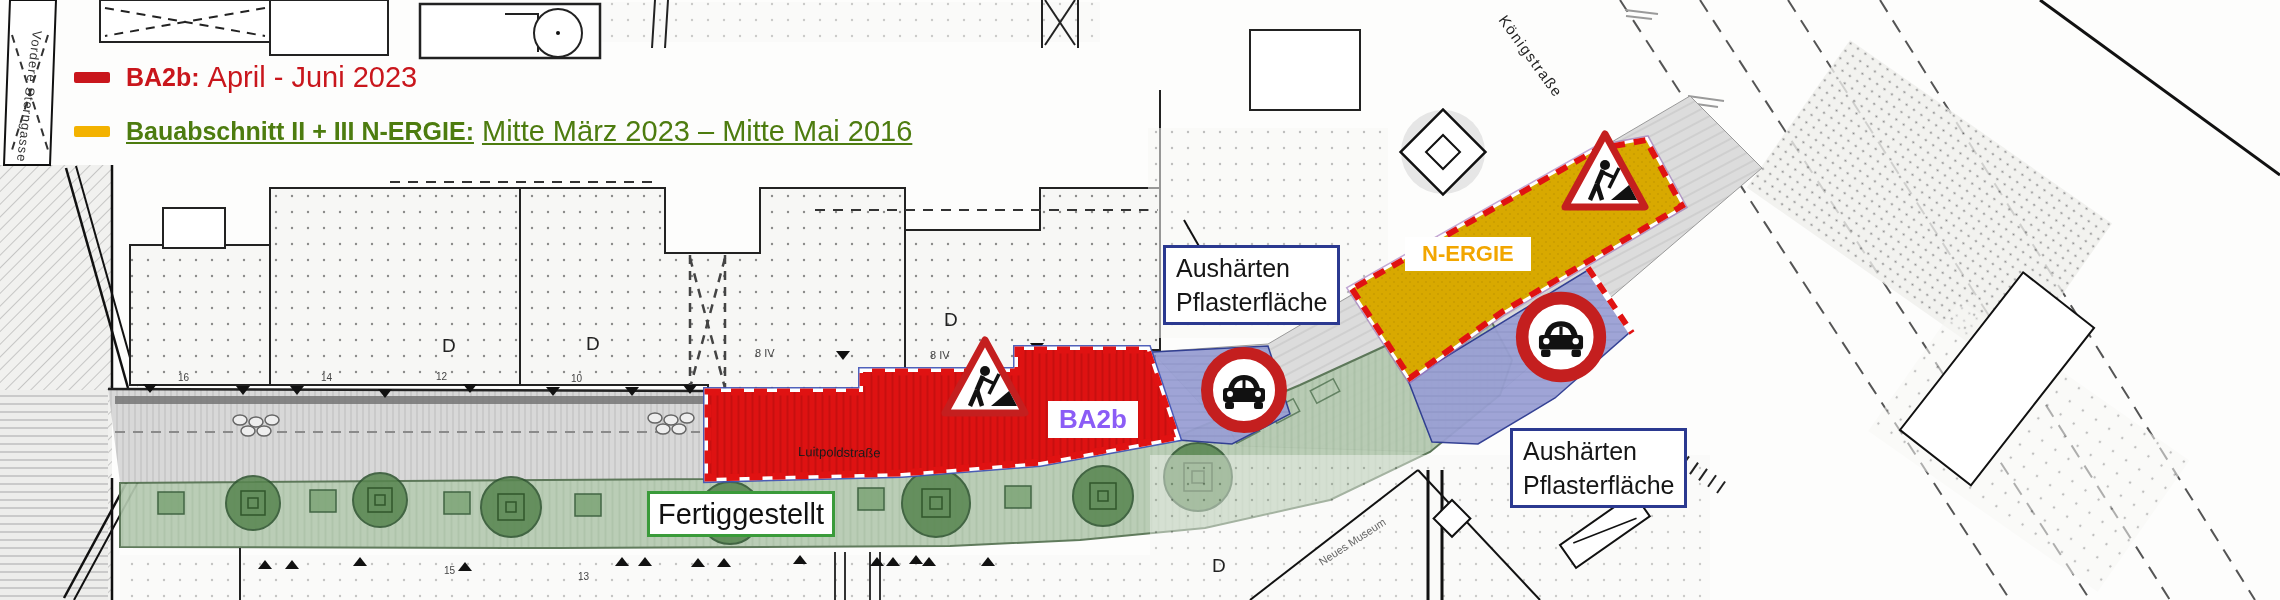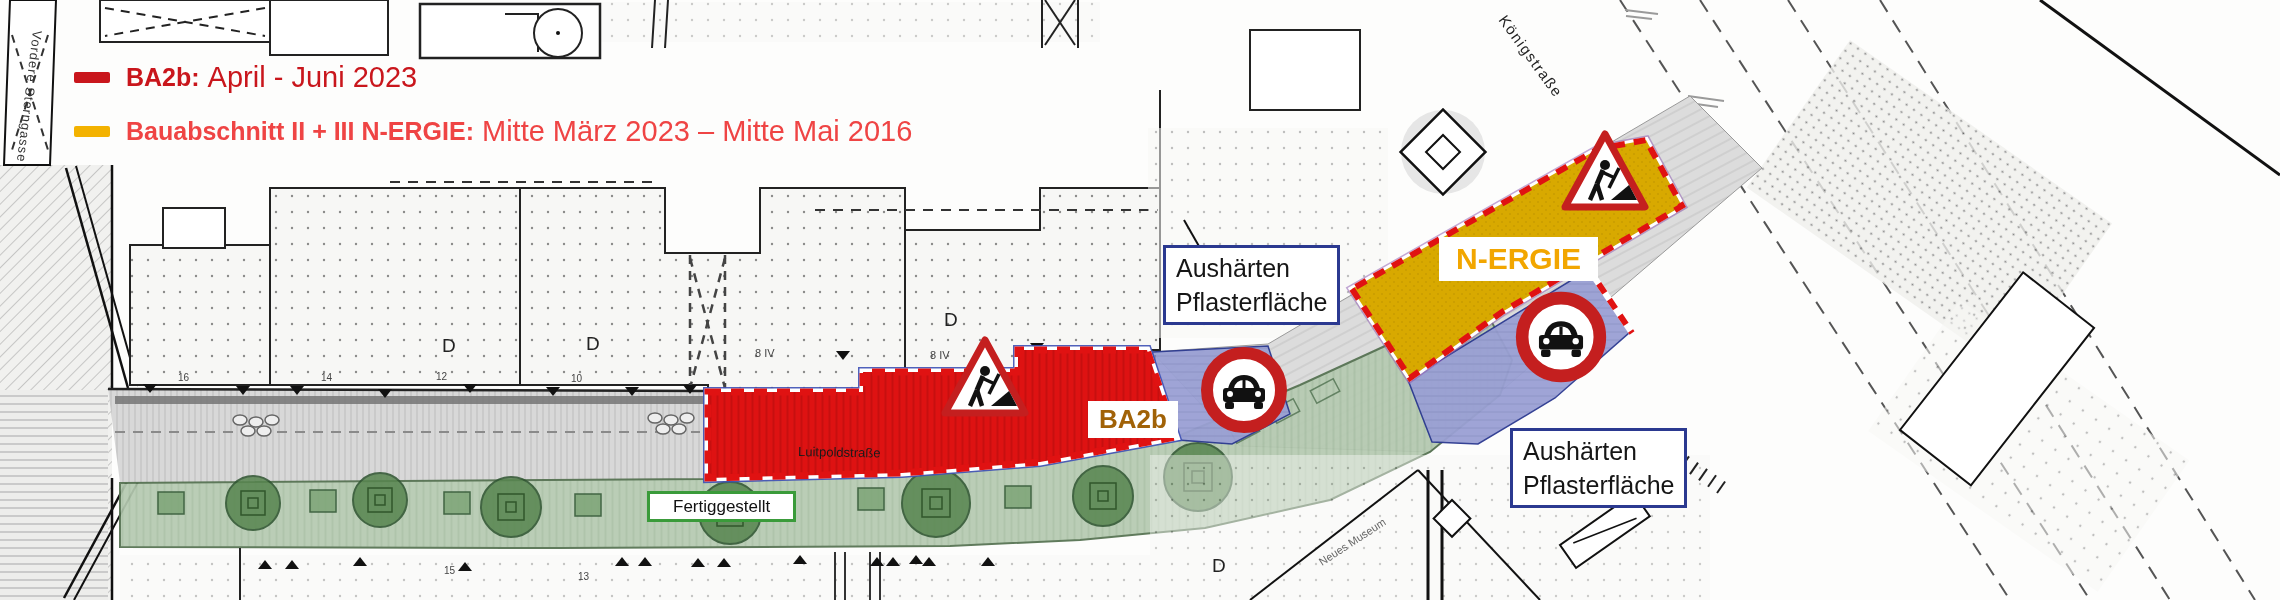--- a/index.html
+++ b/index.html
@@ -7,29 +7,29 @@
          font-family:"Liberation Sans",sans-serif;}
   .map-svg{position:absolute;left:0;top:0;}
   .overlay{position:absolute;white-space:nowrap;}
   
   .legend{position:absolute;left:74px;top:60px;}
   .legend-row{display:flex;align-items:center;height:34px;margin-bottom:20px;}
   .dash{display:inline-block;width:36px;height:11px;border-radius:2px;margin-right:16px;}
   .dash-red{background:#c9161c;}
   .dash-yellow{background:#f3b200;}
   .legend-red{color:#c9161c;}
-  .legend-yellow{color:#ef4444;}
+  .legend-yellow{color:#4d7c0f;text-decoration:underline;}
   .l-bold{font-weight:700;font-size:25px;margin-right:8px;}
   .l-rest{font-weight:400;font-size:29px;}
   
   .zone-label{background:#ffffff;color:#101010;line-height:1.25;}
-  .lbl-ba2b{left:1048px;top:401px;padding:2px 11px;font-size:26px;font-weight:700;color:#a16207;margin-left:40px;}
-  .lbl-fertig{left:647px;top:491px;padding:2px 23px;font-size:17px;font-weight:500;
+  .lbl-ba2b{left:1048px;top:401px;padding:2px 11px;font-size:26px;font-weight:700;color:#8b5cf6;}
+  .lbl-fertig{left:647px;top:491px;padding:2px 8px;font-size:29px;font-weight:500;
               border:3px solid #3a9b3a;color:#111;}
-  .lbl-nergie{left:1439px;top:237px;padding:3px 17px;font-size:30px;font-weight:700;color:#f2a600;}
+  .lbl-nergie{left:1405px;top:237px;padding:3px 17px;font-size:22px;font-weight:700;color:#f2a600;}
   .lbl-aush{padding:3px 10px;font-size:25px;line-height:34px;border:3px solid #2b3990;color:#161616;}
   .lbl-aush1{left:1163px;top:245px;}
   .lbl-aush2{left:1510px;top:428px;}
   
 </style>
 </head>
 <body>
 
 <div class="stage">
 

